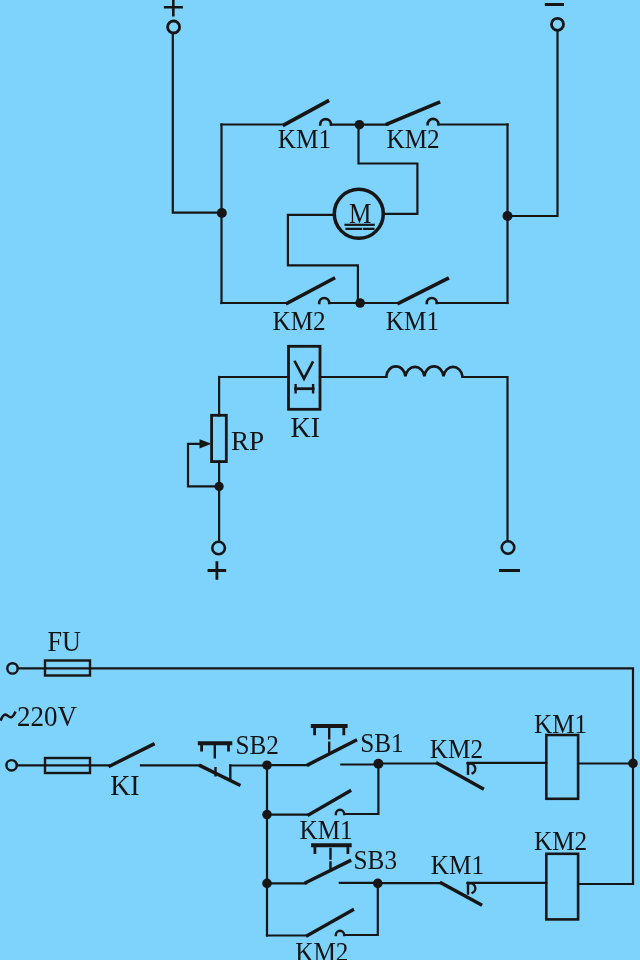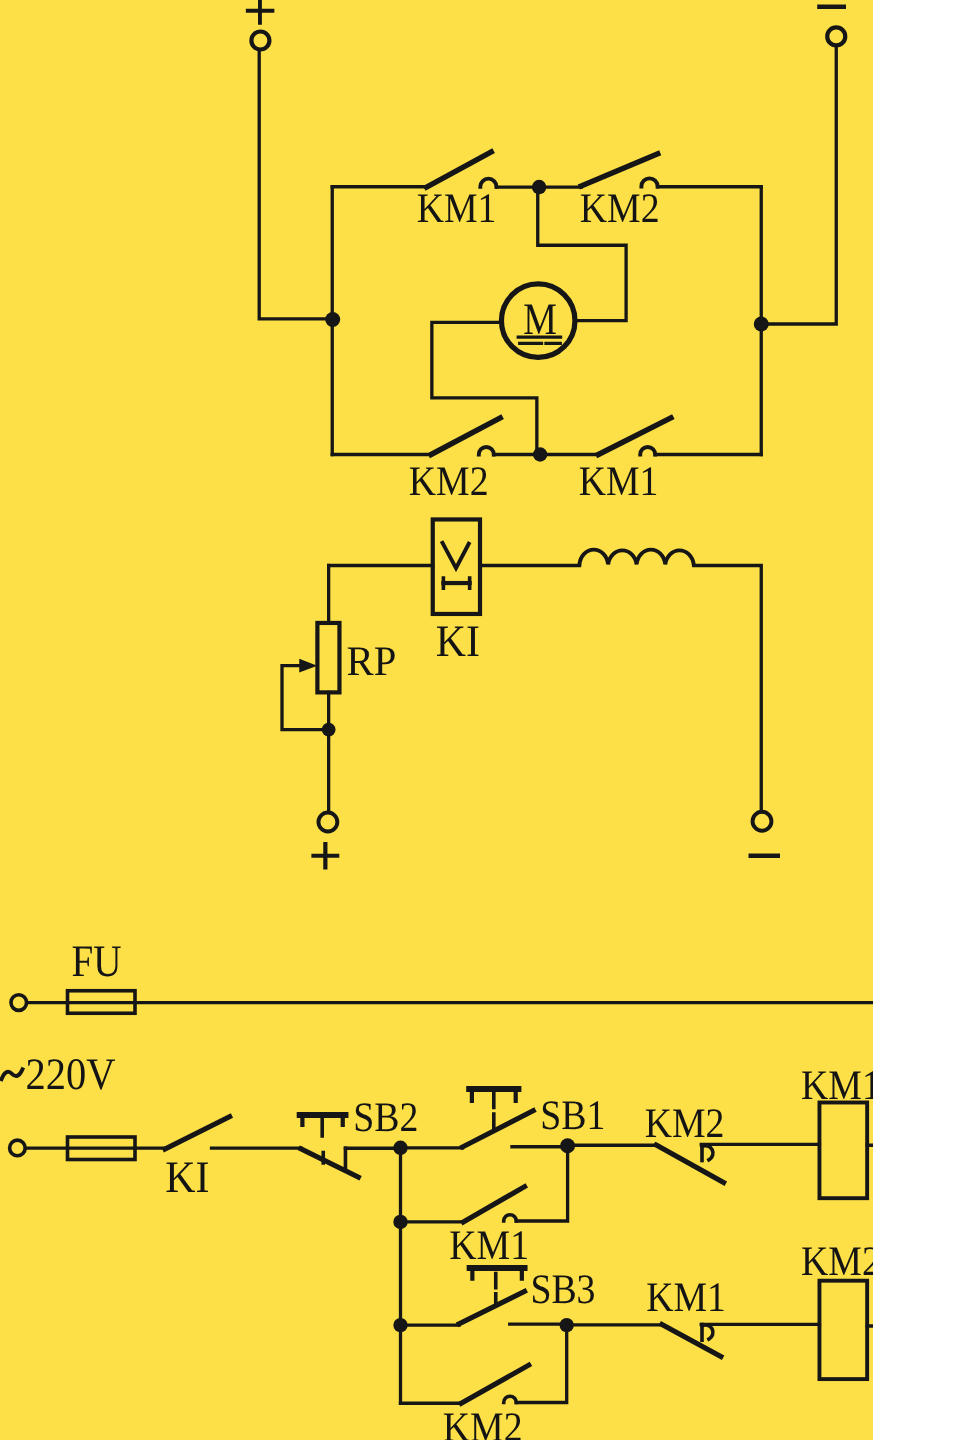--- a/index.html
+++ b/index.html
@@ -1,16 +1,16 @@
 <!DOCTYPE html>
 <html><head>
 <meta charset="utf-8">
 <style>
   html,body{margin:0;padding:0;background:#ffffff;}
-  .page{width:582px;height:960px;position:relative;background:#fde047;overflow:hidden;}
+  .page{width:640px;height:960px;position:relative;background:#7dd3fc;overflow:hidden;}
   svg{display:block;}
   text{font-family:"Liberation Serif", serif;fill:#141414;}
 </style>
 </head>
 <body>
 <div class="page">
 <svg width="640" height="960" viewBox="0 0 640 960" fill="none" stroke="none">
 <g stroke="#161616" stroke-width="2.2" stroke-linecap="square" fill="none">
 
   <path d="M165.2,7.2 H181.6 M173.3,0.8 V15.2" stroke-width="2.6"></path>

